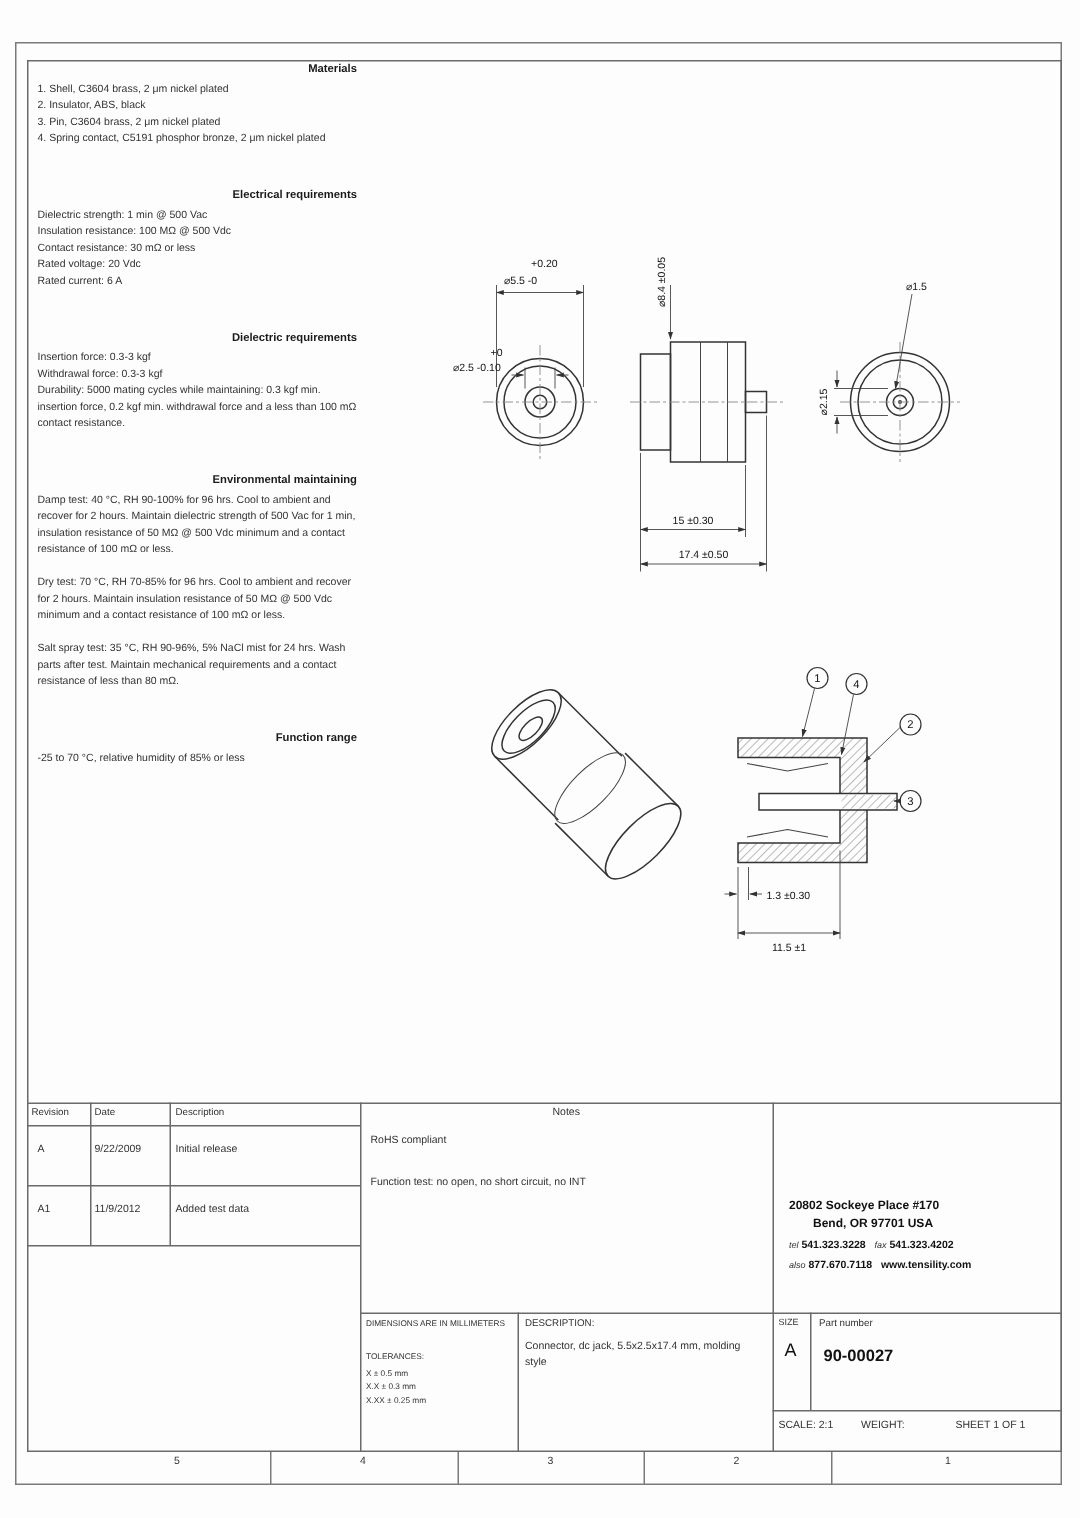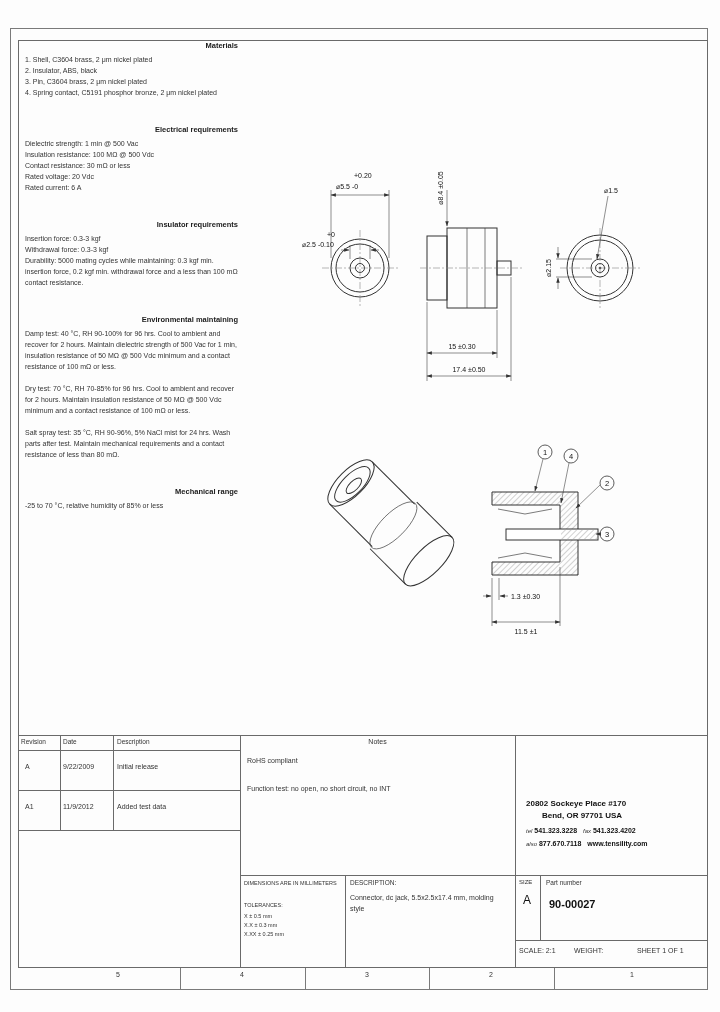--- a/index.html
+++ b/index.html
@@ -58,33 +58,33 @@
     </div>
     <div class="sec">
       <div class="sec-title">Electrical requirements</div>
       <div class="sec-line">Dielectric strength: 1 min @ 500 Vac</div>
       <div class="sec-line">Insulation resistance: 100 MΩ @ 500 Vdc</div>
       <div class="sec-line">Contact resistance: 30 mΩ or less</div>
       <div class="sec-line">Rated voltage: 20 Vdc</div>
       <div class="sec-line">Rated current: 6 A</div>
     </div>
     <div class="sec">
-      <div class="sec-title">Insulator requirements</div>
+      <div class="sec-title">Dielectric requirements</div>
       <div class="sec-line">Insertion force: 0.3-3 kgf</div>
       <div class="sec-line">Withdrawal force: 0.3-3 kgf</div>
       <div class="sec-line">Durability: 5000 mating cycles while maintaining: 0.3 kgf min. insertion force, 0.2 kgf min. withdrawal force and a less than 100 mΩ contact resistance.</div>
     </div>
     <div class="sec">
       <div class="sec-title">Environmental maintaining</div>
       <div class="sec-line para">Damp test: 40 °C, RH 90-100% for 96 hrs. Cool to ambient and recover for 2 hours. Maintain dielectric strength of 500 Vac for 1 min, insulation resistance of 50 MΩ @ 500 Vdc minimum and a contact resistance of 100 mΩ or less.</div>
       <div class="sec-line para">Dry test: 70 °C, RH 70-85% for 96 hrs. Cool to ambient and recover for 2 hours. Maintain insulation resistance of 50 MΩ @ 500 Vdc minimum and a contact resistance of 100 mΩ or less.</div>
       <div class="sec-line">Salt spray test: 35 °C, RH 90-96%, 5% NaCl mist for 24 hrs. Wash parts after test. Maintain mechanical requirements and a contact resistance of less than 80 mΩ.</div>
     </div>
     <div class="sec">
-      <div class="sec-title">Mechanical range</div>
+      <div class="sec-title">Function range</div>
       <div class="sec-line">-25 to 70 °C, relative humidity of 85% or less</div>
     </div>
   </div>
 
   <svg class="drawing" viewBox="0 0 468 695">
     <defs>
       <marker id="ar" viewBox="0 0 10 10" refX="9" refY="5" markerWidth="9" markerHeight="9" orient="auto-start-reverse">
         <path d="M0,1.8 L10,5 L0,8.2 z" fill="#333"></path>
       </marker>
       <pattern id="hatch" width="4" height="4" patternUnits="userSpaceOnUse" patternTransform="rotate(45)">

